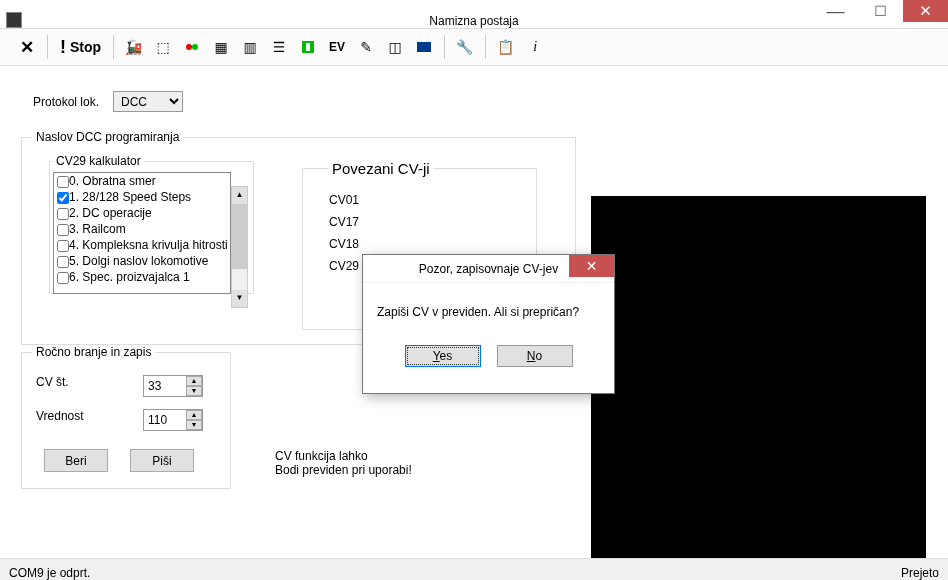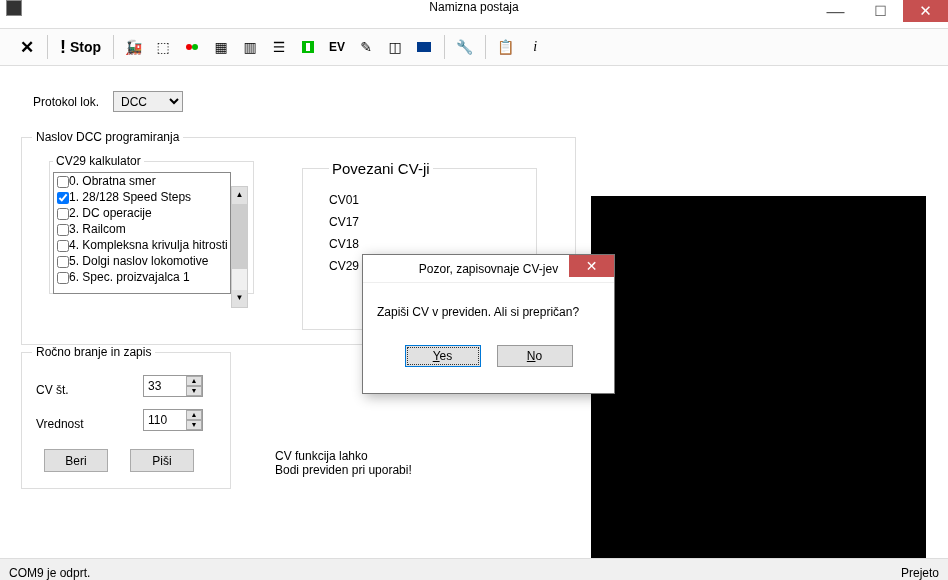--- a/index.html
+++ b/index.html
@@ -1,17 +1,17 @@
 <!DOCTYPE html>
 <html><head>
   <meta charset="utf-8">
   <style>
     *{margin:0;padding:0;box-sizing:border-box;font-family:"Segoe UI",Tahoma,sans-serif}
     body{background:#fff;width:948px;height:580px;overflow:hidden;position:relative;font-size:12px}
-    .titlebar{height:29px;background:#fff;border-bottom:1px solid #ddd;display:flex;align-items:flex-start;position:relative}
+    .titlebar{height:29px;background:#fff;border-bottom:1px solid #ddd;display:flex;align-items:flex-end;position:relative}
     .titlebar-icon{width:16px;height:16px;background:#333;margin-left:6px;border:1px solid #888;display:inline-block}
     .titlebar-title{position:absolute;left:0;right:0;text-align:center;font-size:12px;color:#000;pointer-events:none}
     .titlebar-btns{position:absolute;right:0;top:0;display:flex}
     .titlebar-btn{width:45px;height:22px;display:flex;align-items:center;justify-content:center;font-size:13px;color:#555;cursor:pointer}
     .titlebar-btn.close{background:#c75050;color:#fff;font-size:15px}
     .titlebar-btn.min{font-size:18px;line-height:10px}
     .titlebar-btn.max{font-size:14px}
     .toolbar{height:37px;background:#fbfbfb;border-bottom:1px solid #ddd;display:flex;align-items:center;padding:0 6px;gap:1px}
     .tb-sep{width:1px;height:24px;background:#ccc;margin:0 5px}
     .tb-btn{min-width:28px;height:28px;display:flex;align-items:center;justify-content:center;cursor:pointer;font-size:15px}
@@ -37,21 +37,21 @@
     .cv29-item input[type=checkbox]{width:12px;height:12px}
     .scrollbar-v{position:absolute;right:5px;top:18px;width:17px;height:122px;background:#f0f0f0;border:1px solid #ccc;display:flex;flex-direction:column}
     .sb-btn{height:17px;background:#e1e1e1;font-size:8px;text-align:center;line-height:15px;cursor:pointer}
     .sb-track{flex:1;background:#f0f0f0;position:relative}
     .sb-thumb{position:absolute;left:0;right:0;top:0;height:65px;background:#cdcdcd}
     fieldset.povezani{border:1px solid #ddd;width:235px;height:170px;position:absolute;left:280px;top:16px;padding:12px 0 0 26px}
     fieldset.povezani>legend{font-size:15px;padding:0 3px}
     .cv-line{font-size:12px;padding:4px 0}
     .hidden-btn{position:absolute;left:355px;top:200px;width:80px;height:23px;border:1px solid #aaa;background:#e1e1e1}
     .manual-group{width:210px;margin-top:22px;margin-left:0}
-    .manual-row{display:flex;align-items:flex-end;justify-content:space-between;padding:6px 4px;width:175px}
+    .manual-row{display:flex;align-items:flex-start;justify-content:space-between;padding:6px 4px;width:175px}
     .btn-row{display:flex;gap:22px;padding:12px 0 4px 12px}
     .btn{width:64px;height:23px;border:1px solid #aaa;background:#e1e1e1;font-size:12px;cursor:pointer}
     .warning-text{position:absolute;left:275px;top:383px;font-size:12px;line-height:14px}
     .preview{position:absolute;right:22px;top:130px;width:335px;height:375px;background:#000}
     .statusbar{position:absolute;bottom:0;left:0;right:0;height:22px;background:#f0f0f0;border-top:1px solid #ddd;display:flex;align-items:flex-end;justify-content:space-between;padding:0 9px;font-size:12px}
     .modal{position:absolute;left:362px;top:254px;width:253px;height:140px;background:#fff;border:1px solid #777;box-shadow:3px 3px 12px rgba(0,0,0,0.3);z-index:100}
     .modal-title{height:28px;background:#fff;display:flex;align-items:center;justify-content:flex-end;position:relative;border-bottom:1px solid #eee}
     .modal-title-text{font-size:12px;text-align:center;flex:1}
     .modal-close{position:absolute;right:0;top:0;width:45px;height:22px;background:#c75050;color:#fff;display:flex;align-items:center;justify-content:center;font-size:14px;cursor:pointer}
     .modal-body{padding:22px 14px 0 14px;font-size:12px}

